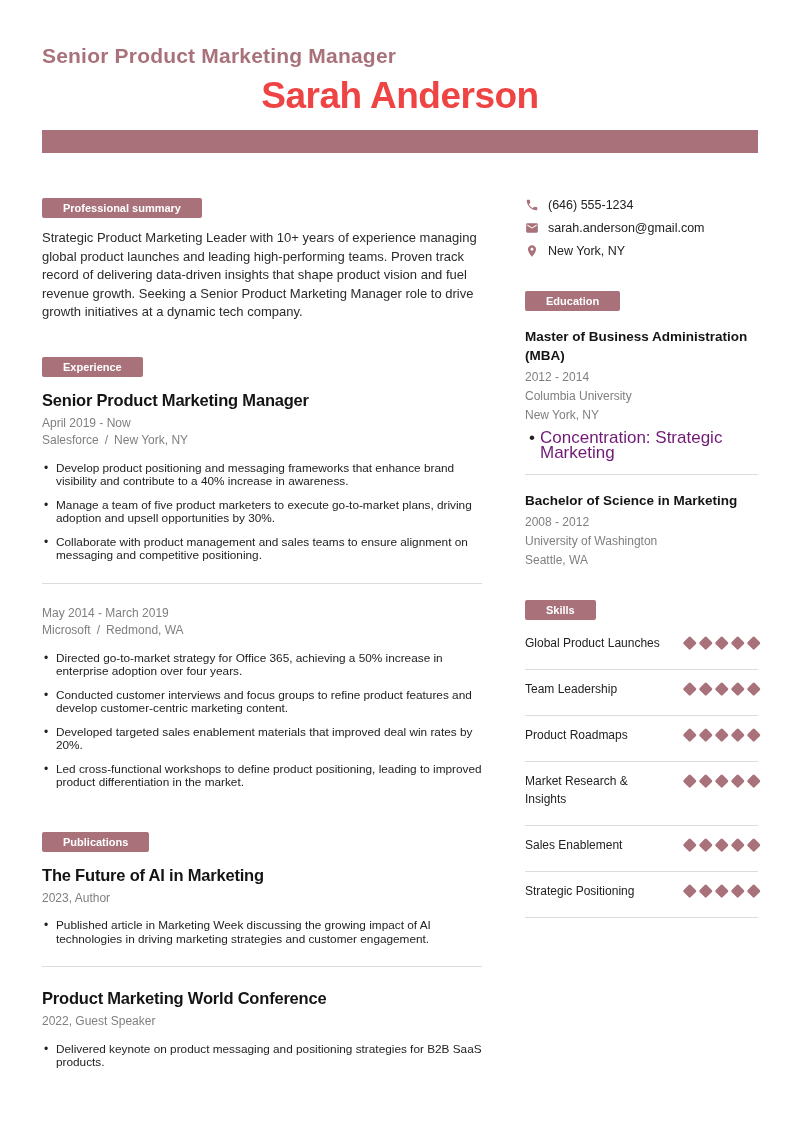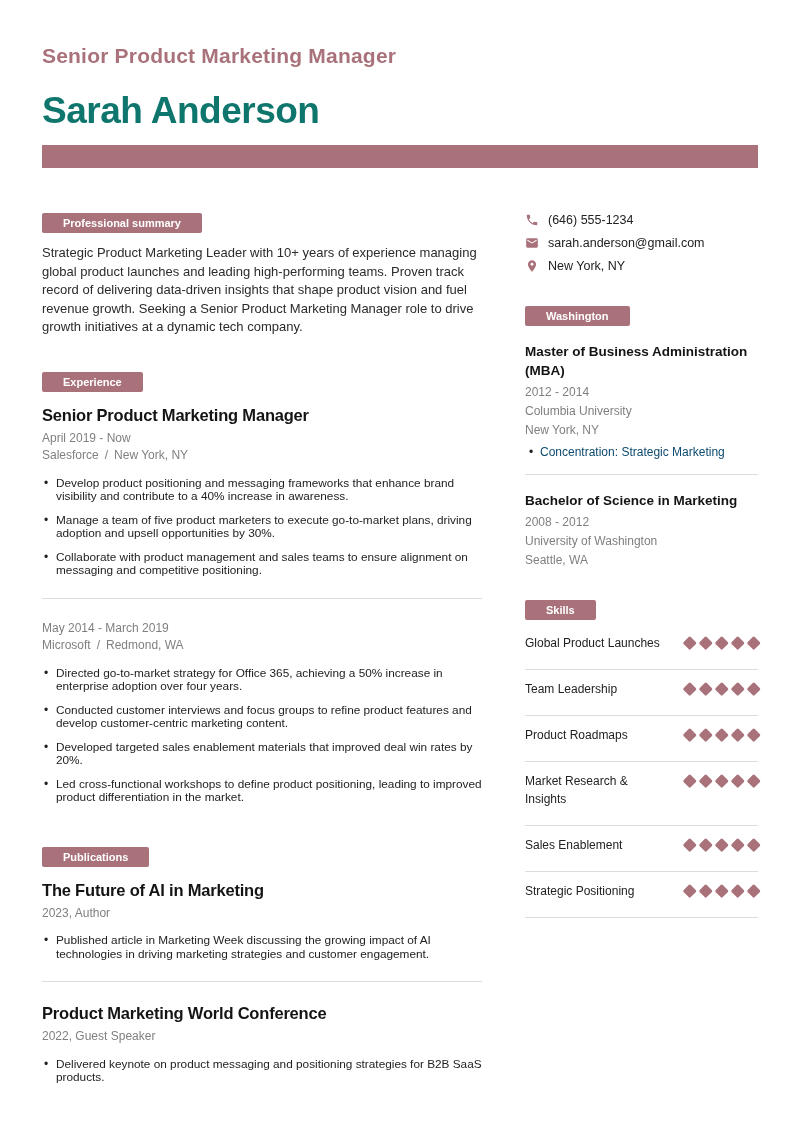--- a/index.html
+++ b/index.html
@@ -4,21 +4,21 @@
 <style>
   :root { --accent: #a9727b; --ink: #1a1a1a; --body: #2b2b2b; --gray: #7f7f7f; --line: #dcdcdc; }
   * { margin: 0; padding: 0; box-sizing: border-box; }
   html, body { background: #ffffff; }
   body { font-family: "Liberation Sans", sans-serif; color: var(--body); }
   .page { width: 800px; height: 1131px; background: #fff; overflow: hidden; padding: 0 42px; position: relative; }
 
   
   .header { padding-top: 43px; }
   .role { font-size: 21px; line-height: 25px; font-weight: 700; color: var(--accent); letter-spacing: .2px; }
-  .name { font-size: 37px; line-height: 42px; font-weight: 700; color: #0f766e; margin-top: 22px; letter-spacing: -.5px; }
+  .name { font-size: 37px; line-height: 42px; font-weight: 700; color: #ef4444; margin-top: 7px; letter-spacing: -.5px; text-align: center; }
   .bar { height: 23px; background: var(--accent); margin-top: 13px; }
 
   
   .columns { display: flex; margin-top: 45px; }
   .col-left { width: 452px; }
   .col-right { width: 233px; margin-left: 31px; }
 
   
   .badge { display: inline-block; background: var(--accent); color: #fff; font-size: 11px; font-weight: 700; line-height: 12px; padding: 4px 21px; border-radius: 2px; }
 
@@ -44,21 +44,21 @@
   .contact-row { display: flex; align-items: flex-start; margin-bottom: 9px; }
   .contact-row .ico { width: 14px; height: 14px; flex: 0 0 14px; margin-right: 9px; display: inline-flex; }
   .contact-row .ico svg { width: 14px; height: 14px; fill: var(--accent); }
   .contact-text { font-size: 12.5px; color: #222; }
 
   .sec-education .badge { margin-top: 24px; }
   .degree { font-size: 13.5px; font-weight: 700; color: #141414; line-height: 19px; margin-top: 16px; max-width: 230px; }
   .edu-meta { font-size: 12px; line-height: 19px; color: var(--gray); }
   .edu-meta-first { margin-top: 3px; }
   ul.edu-bullets { list-style: none; margin-top: 5px; }
-  ul.edu-bullets li { position: relative; padding-left: 15px; font-size: 12px; line-height: 15px; color: #0c4a6e; }
+  ul.edu-bullets li { position: relative; padding-left: 15px; font-size: 17px; line-height: 15px; color: #701a75; }
   ul.edu-bullets li::before { content: "\2022"; position: absolute; left: 4px; top: 0; color: #222; }
   .divider-r { border: none; border-top: 1px solid var(--line); width: 233px; margin: 14px 0 0 0; }
 
   .sec-skills .badge { margin-top: 30px; }
   .skills-list { margin-top: 4px; }
   .skill-row { display: flex; justify-content: space-between; align-items: flex-start; padding: 10px 0 17px 0; border-bottom: 1px solid var(--line); }
   .skill-name { font-size: 12px; line-height: 18px; color: #222; max-width: 138px; }
   .pips { display: flex; padding-top: 4px; }
   .diamond { width: 9.5px; height: 9.5px; background: var(--accent); transform: rotate(45deg); border-radius: 1.5px; margin-left: 6.5px; }
 </style>
@@ -161,21 +161,21 @@
           <span class="ico">
             <svg viewBox="0 0 24 24">
                 <path d="M12 2C8.13 2 5 5.13 5 9c0 5.25 7 13 7 13s7-7.75 7-13c0-3.87-3.13-7-7-7zm0 9.5c-1.38 0-2.5-1.12-2.5-2.5s1.12-2.5 2.5-2.5 2.5 1.12 2.5 2.5-1.12 2.5-2.5 2.5z"></path>
               </svg>
           </span>
           <span class="contact-text">New York, NY</span>
         </div>
       </div>
 
       <section class="sec-education">
-        <span class="badge">Washington</span>
+        <span class="badge">Education</span>
 
         <div>
           <div class="degree">Master of Business Administration (MBA)</div>
           <div class="edu-meta edu-meta-first">2012 - 2014</div>
           <div class="edu-meta">Columbia University</div>
           <div class="edu-meta">New York, NY</div>
           <ul class="edu-bullets">
             <li>Concentration: Strategic Marketing</li>
           </ul>
         </div>

